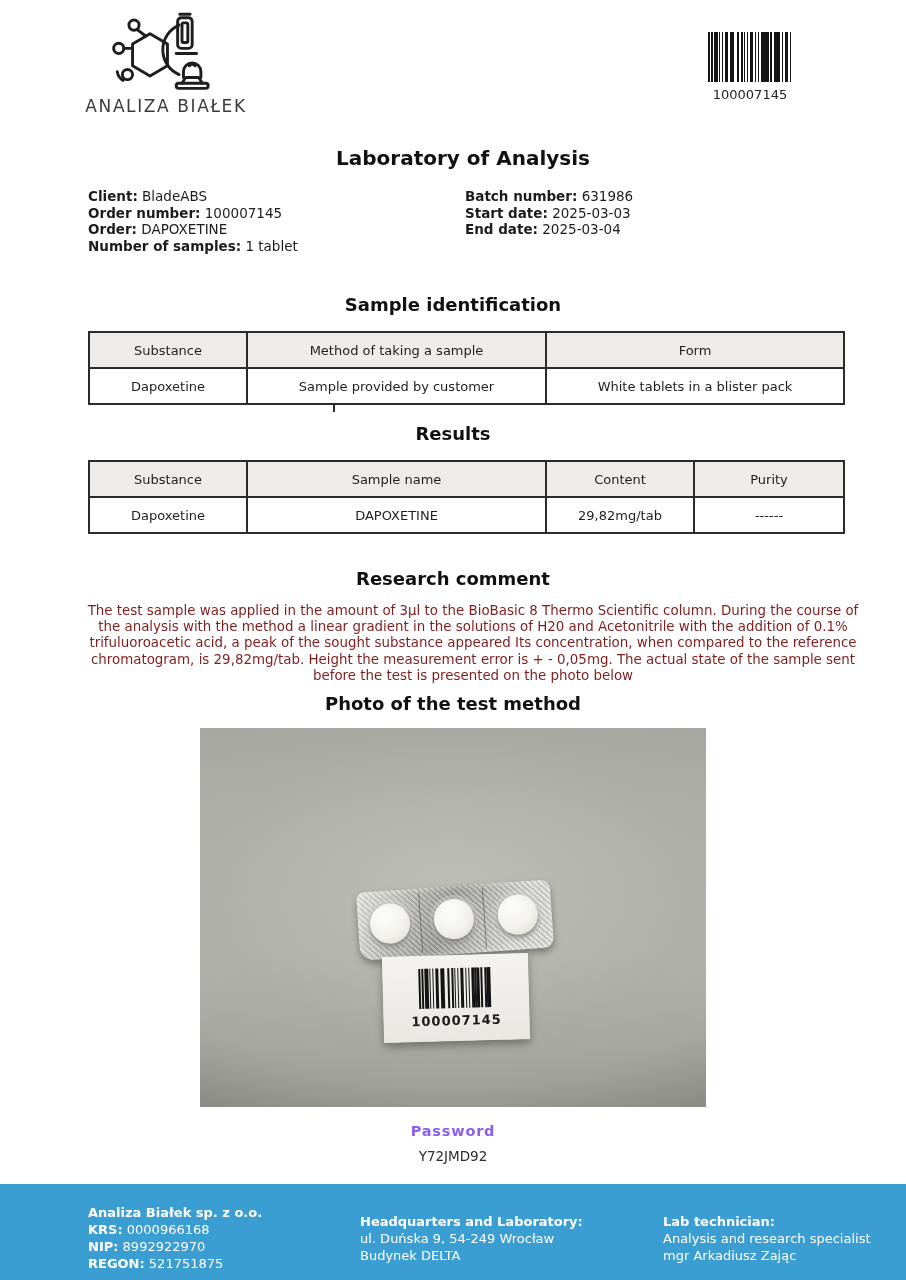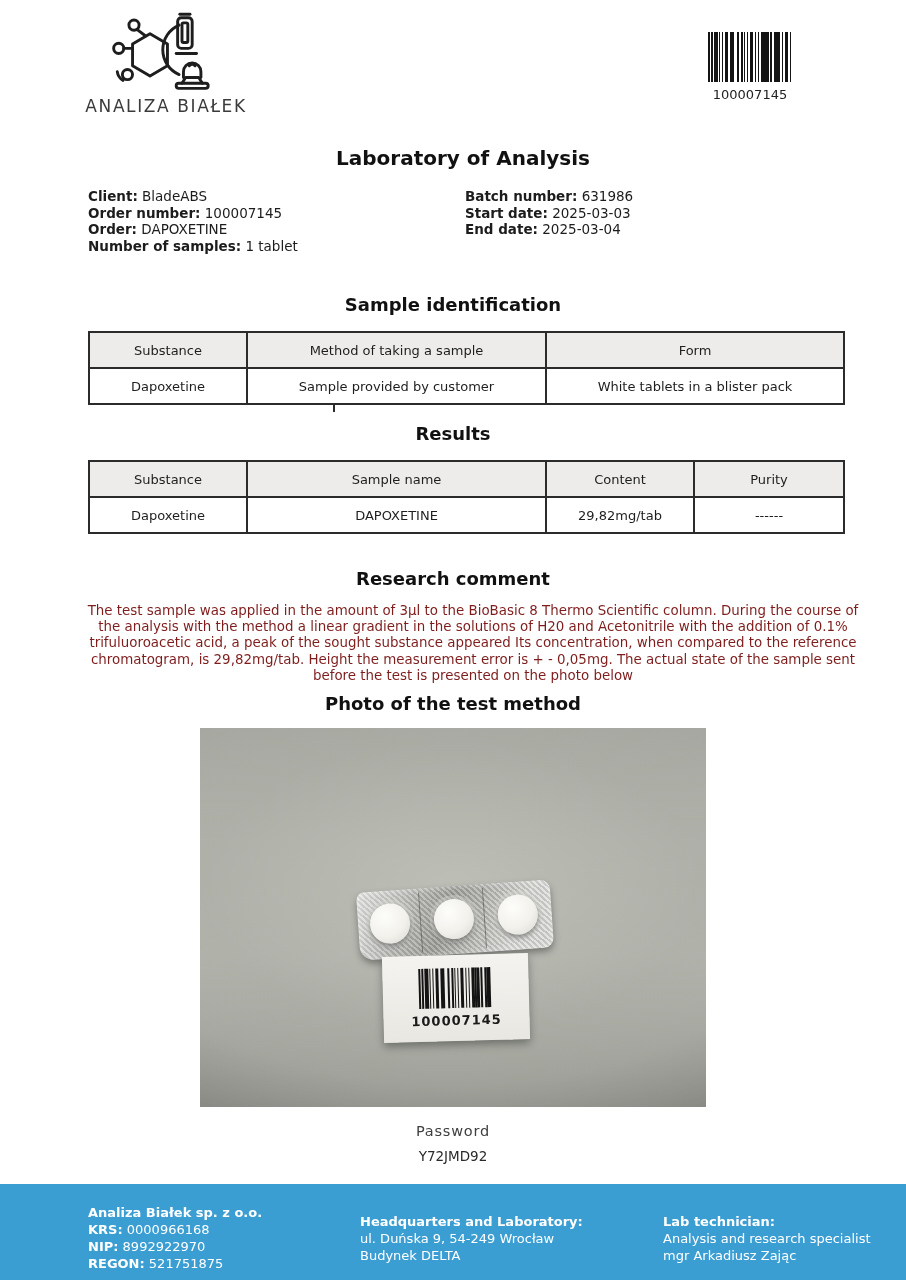--- a/index.html
+++ b/index.html
@@ -70,21 +70,21 @@
   .label-card {
     position:absolute; left:183px; top:227px; width:146px; height:86px; transform:rotate(-1.5deg);
     background:linear-gradient(180deg,#f4f3ef,#e8e7e2);
     box-shadow:0 4px 8px rgba(0,0,0,.35);
     display:flex; flex-direction:column; align-items:center; justify-content:center;
   }
   .label-card .barcode-bars { height:40px; width:126px; }
   .label-num { margin-top:5px; font-size:13px; font-weight:bold; letter-spacing:1px; color:#1a1a1a; }
 
   
-  .password-label { margin-top:16px; text-align:center; font-size:14.5px; font-weight:normal; letter-spacing:.8px; color:#404040; }
+  .password-label { margin-top:16px; text-align:center; font-size:14.5px; font-weight:bold; letter-spacing:.8px; color:#8b5cf6; }
   .password-value { margin-top:9px; text-align:center; font-size:13.5px; color:#2a2a2a; }
 
   
   .footer { margin-top:20px; flex:1 0 auto; background:#3b9ed3; color:#ffffff; display:flex; }
   .f-col { font-size:13px; line-height:17px; }
   .f-col-1 { margin:20px 0 0 88px; width:272px; }
   .f-col-2 { margin:29px 0 0 0; width:295px; }
   .f-col-3 { margin:29px 0 0 8px; }
   .f-title { font-weight:bold; }
 </style>

